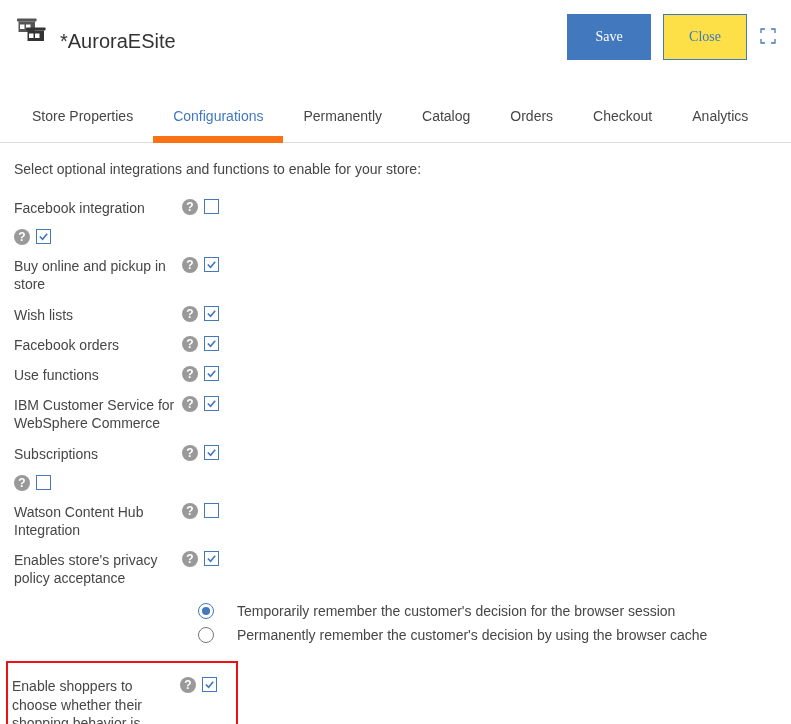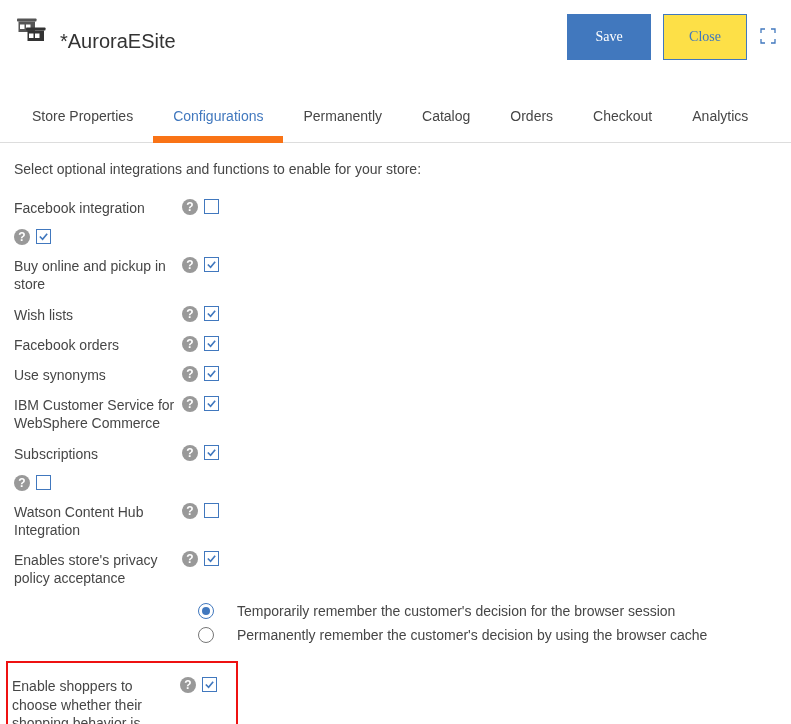--- a/index.html
+++ b/index.html
@@ -229,21 +229,21 @@
       <div class="option-row">
         <span class="option-label">Facebook orders</span>
         <span class="help-icon">?</span>
         <span class="checkbox checked">
           <svg width="11" height="11" viewBox="0 0 12 12">
             <path d="M2 6 L5 9 L10 3" stroke="#4178be" stroke-width="1.8" fill="none"></path>
           </svg>
         </span>
       </div>
       <div class="option-row">
-        <span class="option-label">Use synonyms</span>
+        <span class="option-label">Use functions</span>
         <span class="help-icon">?</span>
         <span class="checkbox checked">
           <svg width="11" height="11" viewBox="0 0 12 12">
             <path d="M2 6 L5 9 L10 3" stroke="#4178be" stroke-width="1.8" fill="none"></path>
           </svg>
         </span>
       </div>
       <div class="option-row">
         <span class="option-label">IBM Customer Service for WebSphere Commerce</span>
         <span class="help-icon">?</span>

